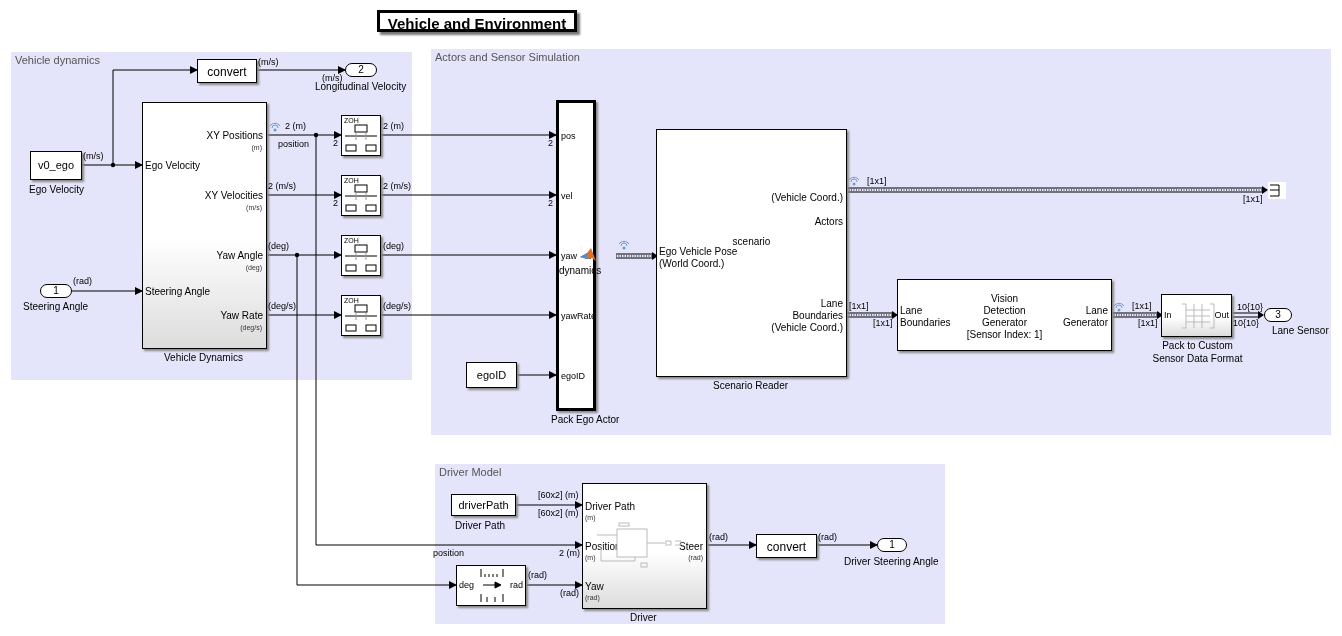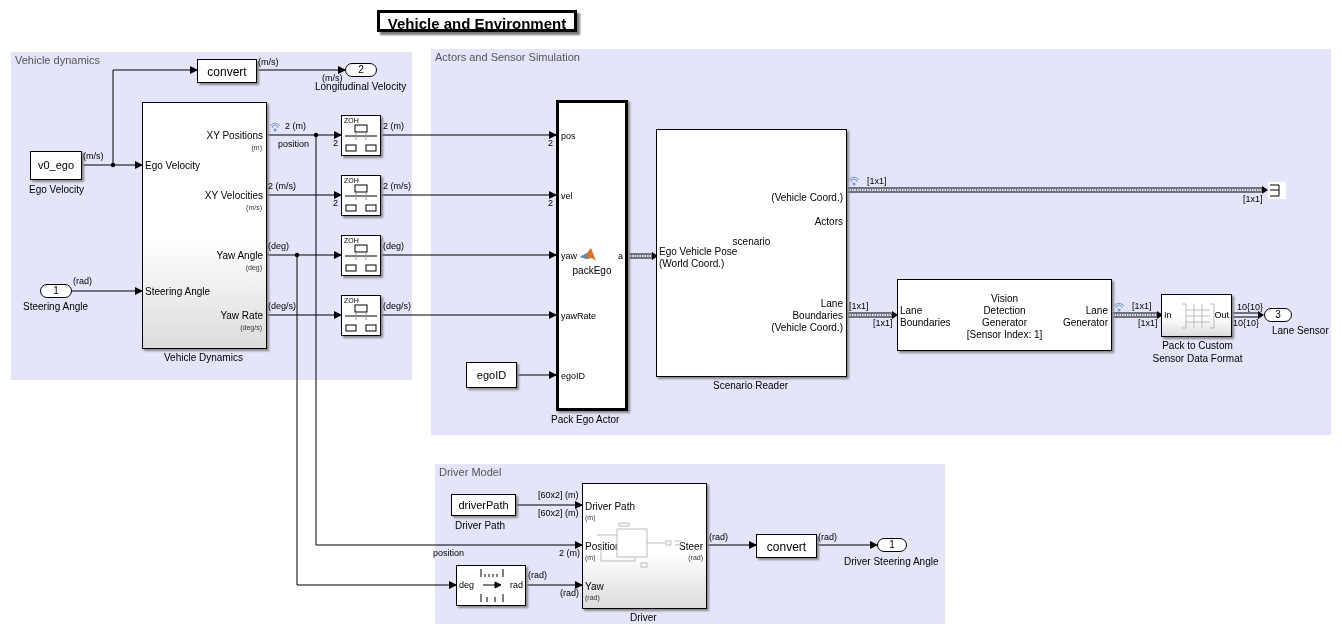--- a/index.html
+++ b/index.html
@@ -202,32 +202,32 @@
       <rect x="24" y="29" width="10" height="6" fill="none" stroke="#000"></rect>
     </svg>
 </div>
 <div class="lbl" style="left:333px;top:138px;font-size:9px;">2</div>
 <div class="lbl" style="left:333px;top:198px;font-size:9px;">2</div>
 <div class="lbl" style="left:383px;top:121px;font-size:9px;">2 (m)</div>
 <div class="lbl" style="left:383px;top:181px;font-size:9px;">2 (m/s)</div>
 <div class="lbl" style="left:383px;top:241px;font-size:9px;">(deg)</div>
 <div class="lbl" style="left:383px;top:301px;font-size:9px;">(deg/s)</div>
 
-<div class="blk thick" style="left:556px;top:100px;width:72px;height:311px;">
+<div class="blk thick" style="left:556px;top:100px;width:40px;height:311px;">
   <div class="lbl" style="left:2px;top:28px;font-size:9px;">pos</div>
   <div class="lbl" style="left:2px;top:88px;font-size:9px;">vel</div>
   <div class="lbl" style="left:2px;top:148px;font-size:9px;">yaw</div>
   <div class="lbl" style="left:2px;top:208px;font-size:9px;">yawRate</div>
   <div class="lbl" style="left:2px;top:268px;font-size:9px;">egoID</div>
   <div class="lbl" style="right:2px;top:148px;font-size:9px;">a</div>
   <svg width="18" height="16" style="position:absolute;left:20px;top:144px;">
     <path d="M1,10 L8,6 L12,1 L17,14 L13,11 L8,12 z" fill="#e07020"></path>
       <path d="M1,10 L8,6 L8,12 z" fill="#4a8fd0"></path>
   </svg>
-  <div class="lbl ctr" style="left:0;right:0;top:162px;">packEgo</div>
+  <div class="lbl ctr" style="left:0;right:0;top:162px;">dynamics</div>
 </div>
 <div class="lbl" style="left:551px;top:414px;">Pack Ego Actor</div>
 <div class="lbl" style="left:548px;top:138px;font-size:9px;">2</div>
 <div class="lbl" style="left:548px;top:198px;font-size:9px;">2</div>
 
 <div class="blk" style="left:466px;top:362px;width:51px;height:26px;">
   <div class="lbl ctr" style="left:0;right:0;top:6px;font-size:11px;">egoID</div>
 </div>
 
 <div class="blk" style="left:656px;top:129px;width:191px;height:248px;">

